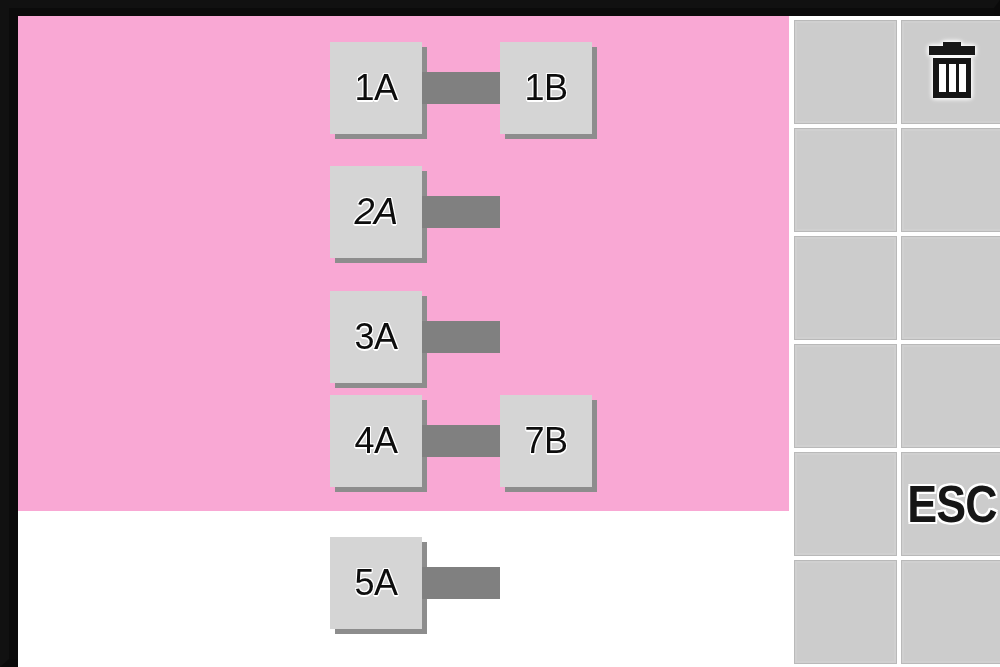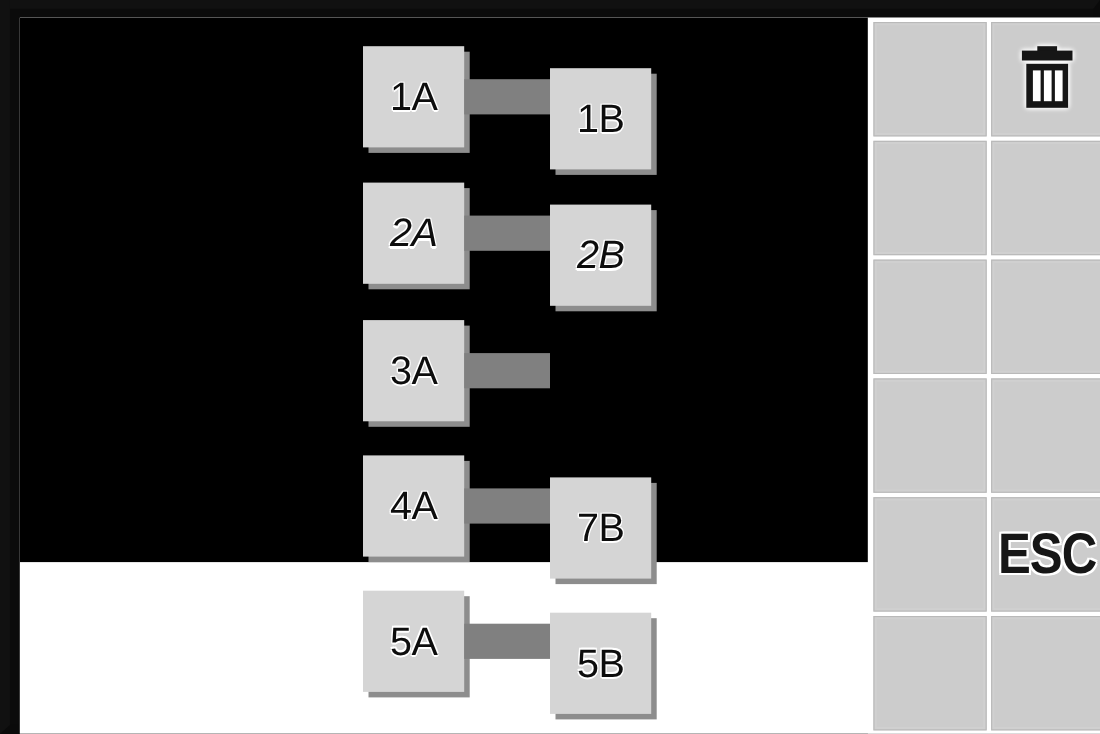--- a/index.html
+++ b/index.html
@@ -35,21 +35,21 @@
     background: #ffffff;
     overflow: hidden;
   }
 
   
   #canvas-area {
     position: absolute;
     left: 0; top: 0;
     width: 771px;
     height: 495px;
-    background: #000000;
+    background: #f9a8d4;
   }
 
   
   .pair-row {
     position: absolute;
     left: 0;
     width: 771px;
     height: 98px;
   }
   .tile {
@@ -58,21 +58,21 @@
     width: 92px;
     height: 92px;
     background: #d5d5d5;
     box-shadow: 5px 5px 0 0 #8d8d8d;
     display: flex;
     align-items: center;
     justify-content: center;
     box-sizing: border-box;
   }
   .tile.slot-a { left: 312px; }
-  .tile.slot-b { left: 482px; margin-top: 20px; }
+  .tile.slot-b { left: 482px; }
   .tile-label {
     font-family: "Liberation Sans", sans-serif;
     font-size: 36px;
     font-weight: 400;
     color: #0d0d0d;
     letter-spacing: -0.5px;
     text-shadow:
        1px  1px 0 #ffffff,
       -1px  1px 0 #ffffff,
        1px -1px 0 #ffffff,
@@ -186,50 +186,44 @@
         <div class="tile slot-b">
           <span class="tile-label">1B</span>
         </div>
       </div>
 
       <div class="pair-row" style="top:150px;font-style:italic;">
         <div class="tile slot-a">
           <span class="tile-label">2A</span>
         </div>
         <div class="connector"></div>
-        <div class="tile slot-b">
-          <span class="tile-label">2B</span>
-        </div>
       </div>
 
       <div class="pair-row" style="top:275px;text-align:center;">
         <div class="tile slot-a">
           <span class="tile-label">3A</span>
         </div>
         <div class="connector"></div>
       </div>
 
-      <div class="pair-row" style="top:398px;">
+      <div class="pair-row" style="top:379px;">
         <div class="tile slot-a">
           <span class="tile-label">4A</span>
         </div>
         <div class="connector"></div>
         <div class="tile slot-b">
           <span class="tile-label">7B</span>
         </div>
       </div>
 
       <div class="pair-row" style="top:521px;">
         <div class="tile slot-a">
           <span class="tile-label">5A</span>
         </div>
         <div class="connector"></div>
-        <div class="tile slot-b">
-          <span class="tile-label">5B</span>
-        </div>
       </div>
 
     </div>
 
     <div id="button-panel">
 
       <div class="panel-btn col-left" style="top:4px;  height:104px;"></div>
       <div class="panel-btn col-right" style="top:4px;  height:104px;">
         <span class="trash-icon">
           <span class="trash-handle"></span>

